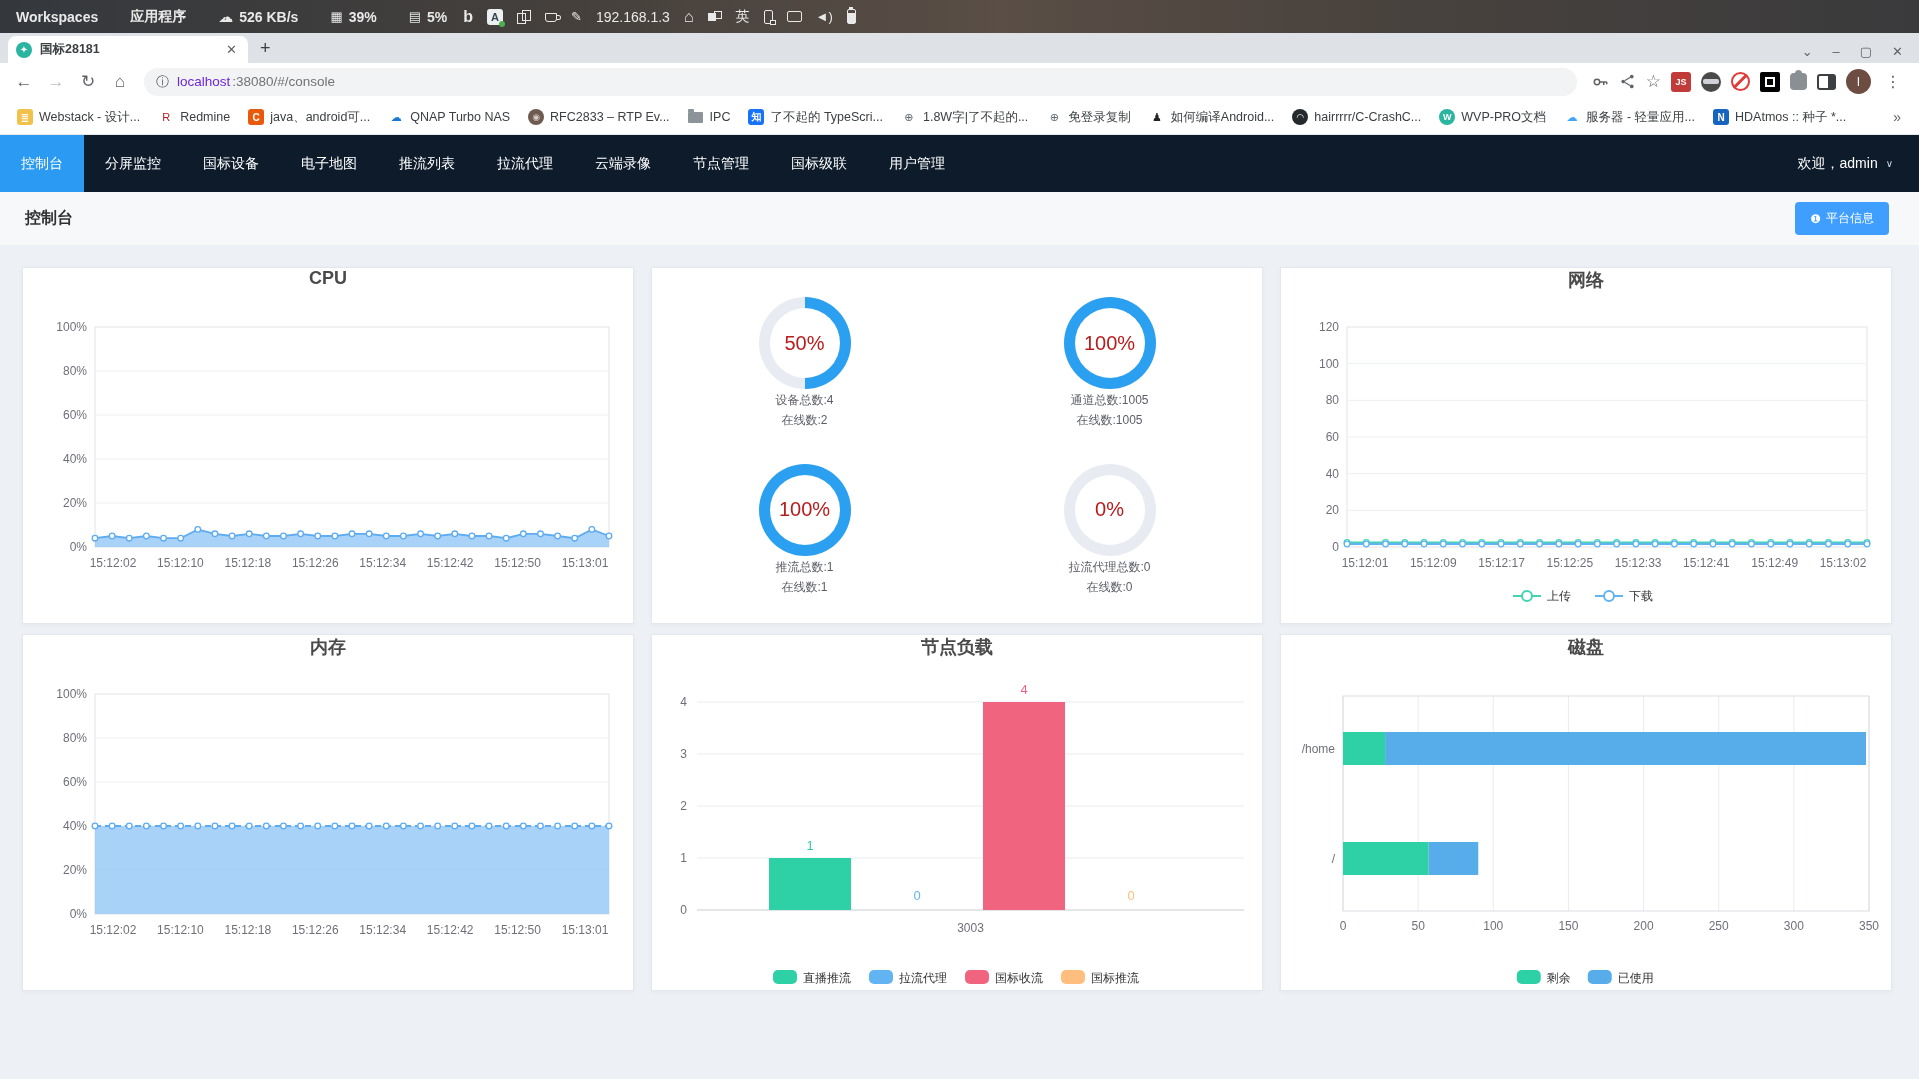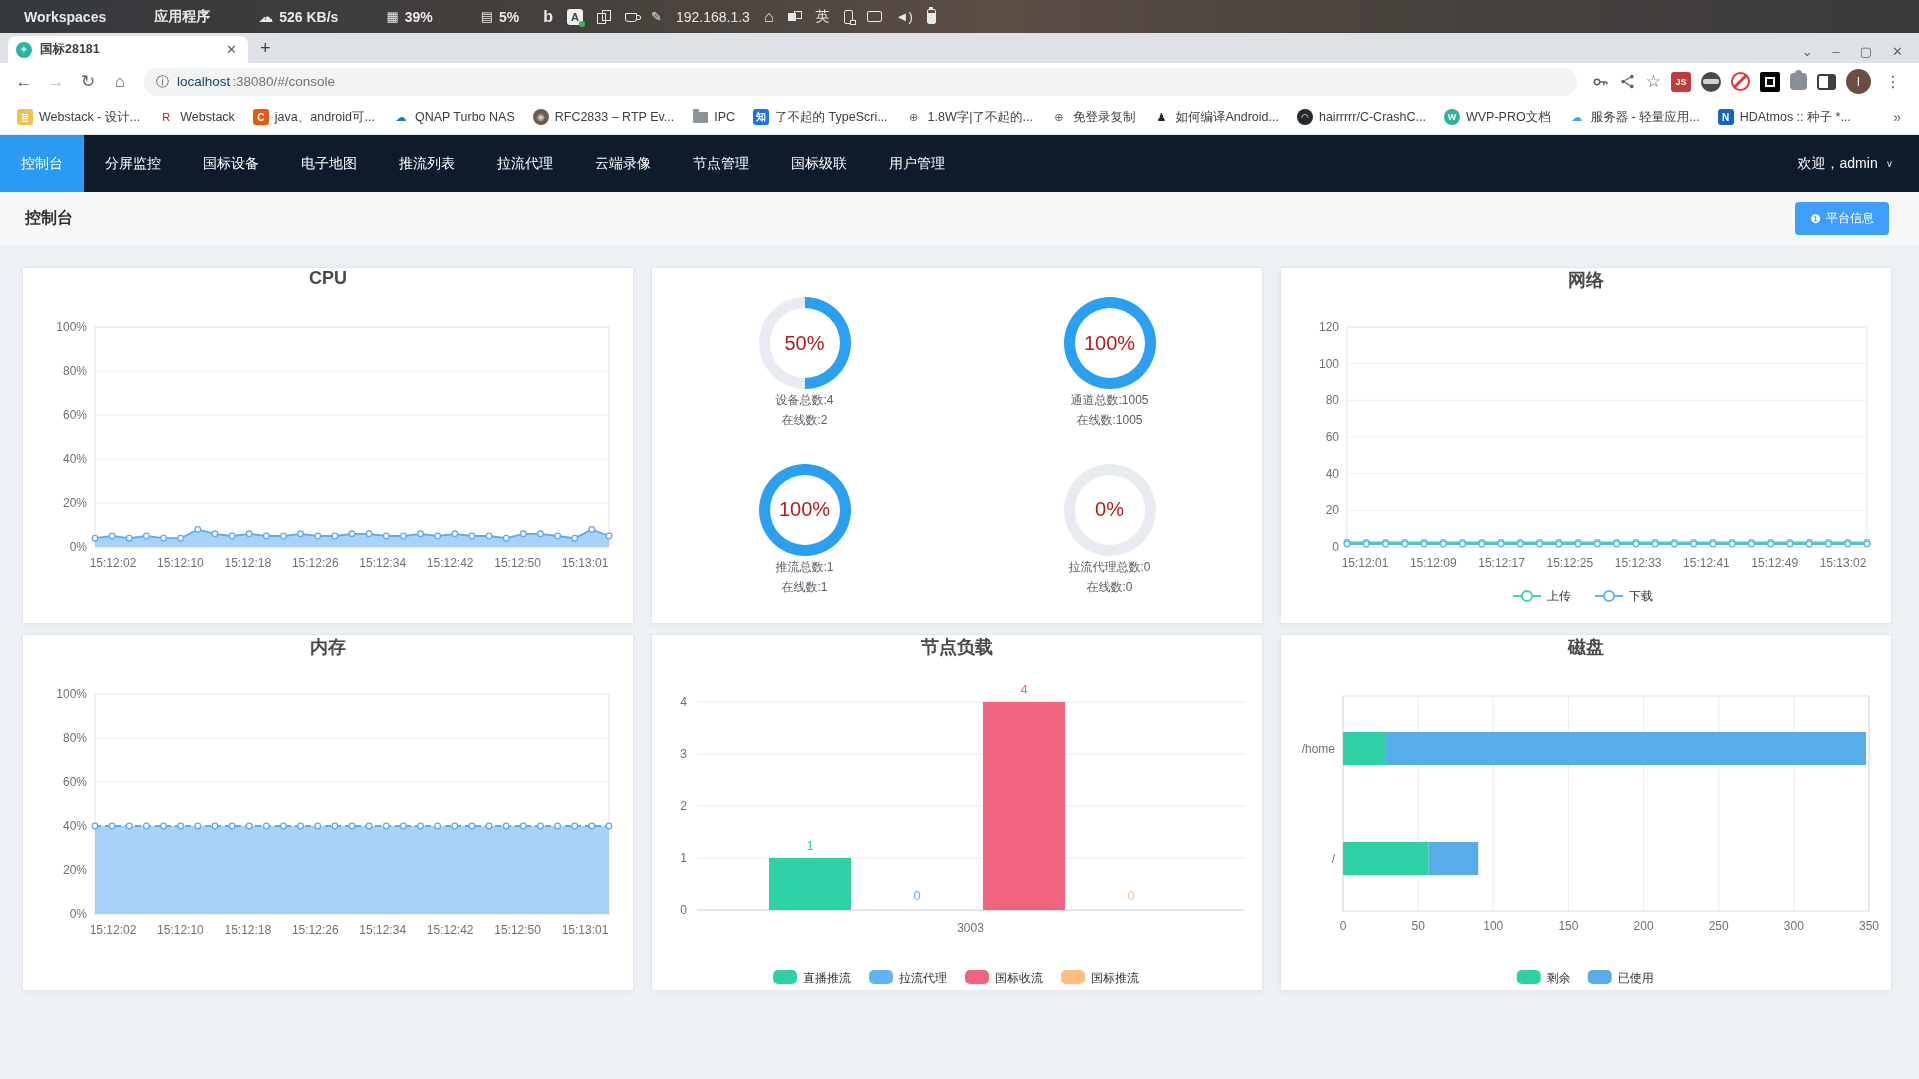--- a/index.html
+++ b/index.html
@@ -2,21 +2,21 @@
 <html><head>
 <meta charset="utf-8">
 <style>
   * { margin:0; padding:0; box-sizing:border-box; }
   html,body { width:1919px; height:1079px; overflow:hidden;
     font-family:"Liberation Sans","DejaVu Sans",sans-serif; }
   
   .sysbar { height:33px; display:flex; align-items:center; color:#e9e9e9;
     background:linear-gradient(90deg,#34383d 0%,#45403c 30%,#5a4e46 52%,#4a433e 70%,#3a3a3c 100%);
     font-size:14px; font-weight:bold; }
-  .sysbar .seg { display:flex; align-items:center; gap:6px; padding:0 24px; }
+  .sysbar .seg { display:flex; align-items:center; gap:6px; padding:0 16px; }
   .sysbar .left { display:flex; }
   .sysbar .center { flex:1; text-align:center; }
   .sysbar .right { display:flex; align-items:center; gap:14px; padding-right:10px; font-weight:normal; }
   .sb-ic { font-weight:normal; font-size:13px; }
   .cloud-dl { position:relative; font-size:15px; }
   .cloud-dl i { position:absolute; left:5px; top:5px; font-size:8px; font-style:normal; color:#34383d; }
   .tr-sq { width:16px; height:16px; background:#ecf0f1; border-radius:3px; color:#37474f;
     font-size:11px; font-weight:bold; display:flex; align-items:center; justify-content:center; position:relative; }
   .tr-sq i { position:absolute; right:-2px; bottom:-2px; width:6px; height:6px; background:#4caf50; border-radius:50%; }
   .copy2 { position:relative; width:14px; height:14px; }
@@ -45,21 +45,21 @@
   .strip-sp { flex:1; }
   .winctl { display:flex; align-items:center; gap:4px; padding:0 8px 4px; color:#5f6368; font-size:13px; }
   .winctl span { padding:0 8px; }
   
   .addrbar { height:37px; background:#fff; display:flex; align-items:center; padding:0 10px; gap:4px; }
   .nav-ic { color:#5f6368; font-size:17px; width:28px; height:28px; display:flex; align-items:center; justify-content:center; border-radius:50%; }
   .nav-ic.dis { color:#bdc1c6; }
   .omnibox { flex:1; height:28px; background:#f1f3f4; border-radius:14px; display:flex; align-items:center;
     padding:0 12px; gap:8px; font-size:13.5px; margin:0 6px; }
   .omnibox .info { color:#5f6368; font-size:13px; }
-  .omnibox .host { color:#0c4a6e; }
+  .omnibox .host { color:#6d28d9; }
   .omnibox .rest { color:#737373; }
   .omni-sp { flex:1; }
   .addr-right { display:flex; align-items:center; gap:10px; padding:0 4px; }
   .ext { width:20px; height:20px; display:flex; align-items:center; justify-content:center; }
   .ext-js { background:#c23b3b; color:#fff; font-size:9px; font-weight:bold; border-radius:3px; }
   .ext-thief { background:#4a4a4a; border-radius:50%; position:relative; overflow:hidden;}
   .ext-thief i { position:absolute; left:2px; right:2px; top:7px; height:5px; background:#cfd2d6; border-radius:2px;}
   .ext-noads { border:2.5px solid #e03a3a; border-radius:50%; width:19px; height:19px; position:relative; }
   .ext-noads i { position:absolute; left:-2px; top:6px; width:18px; height:2.5px; background:#e03a3a; transform:rotate(-45deg); }
   .ext-frame { background:#000; border-radius:2px; }
@@ -220,21 +220,21 @@
   </div>
 </div>
 
 <div class="bmbar">
   <div class="bm">
       <span class="bm-ic" style="color: rgb(255, 255, 255); background: rgb(240, 194, 75); border-radius: 3px; font-size: 10px; font-weight: bold;">≣</span>
       <span>Webstack - 设计...</span>
     </div>
     <div class="bm">
       <span class="bm-ic" style="color: rgb(179, 32, 36);">R</span>
-      <span>Webstack</span>
+      <span>Redmine</span>
     </div>
     <div class="bm">
       <span class="bm-ic" style="color: rgb(255, 255, 255); background: rgb(232, 89, 12); border-radius: 3px; font-size: 10px; font-weight: bold;">C</span>
       <span>java、android可...</span>
     </div>
     <div class="bm">
       <span class="bm-ic" style="color: rgb(25, 118, 210);">☁</span>
       <span>QNAP Turbo NAS</span>
     </div>
     <div class="bm">

